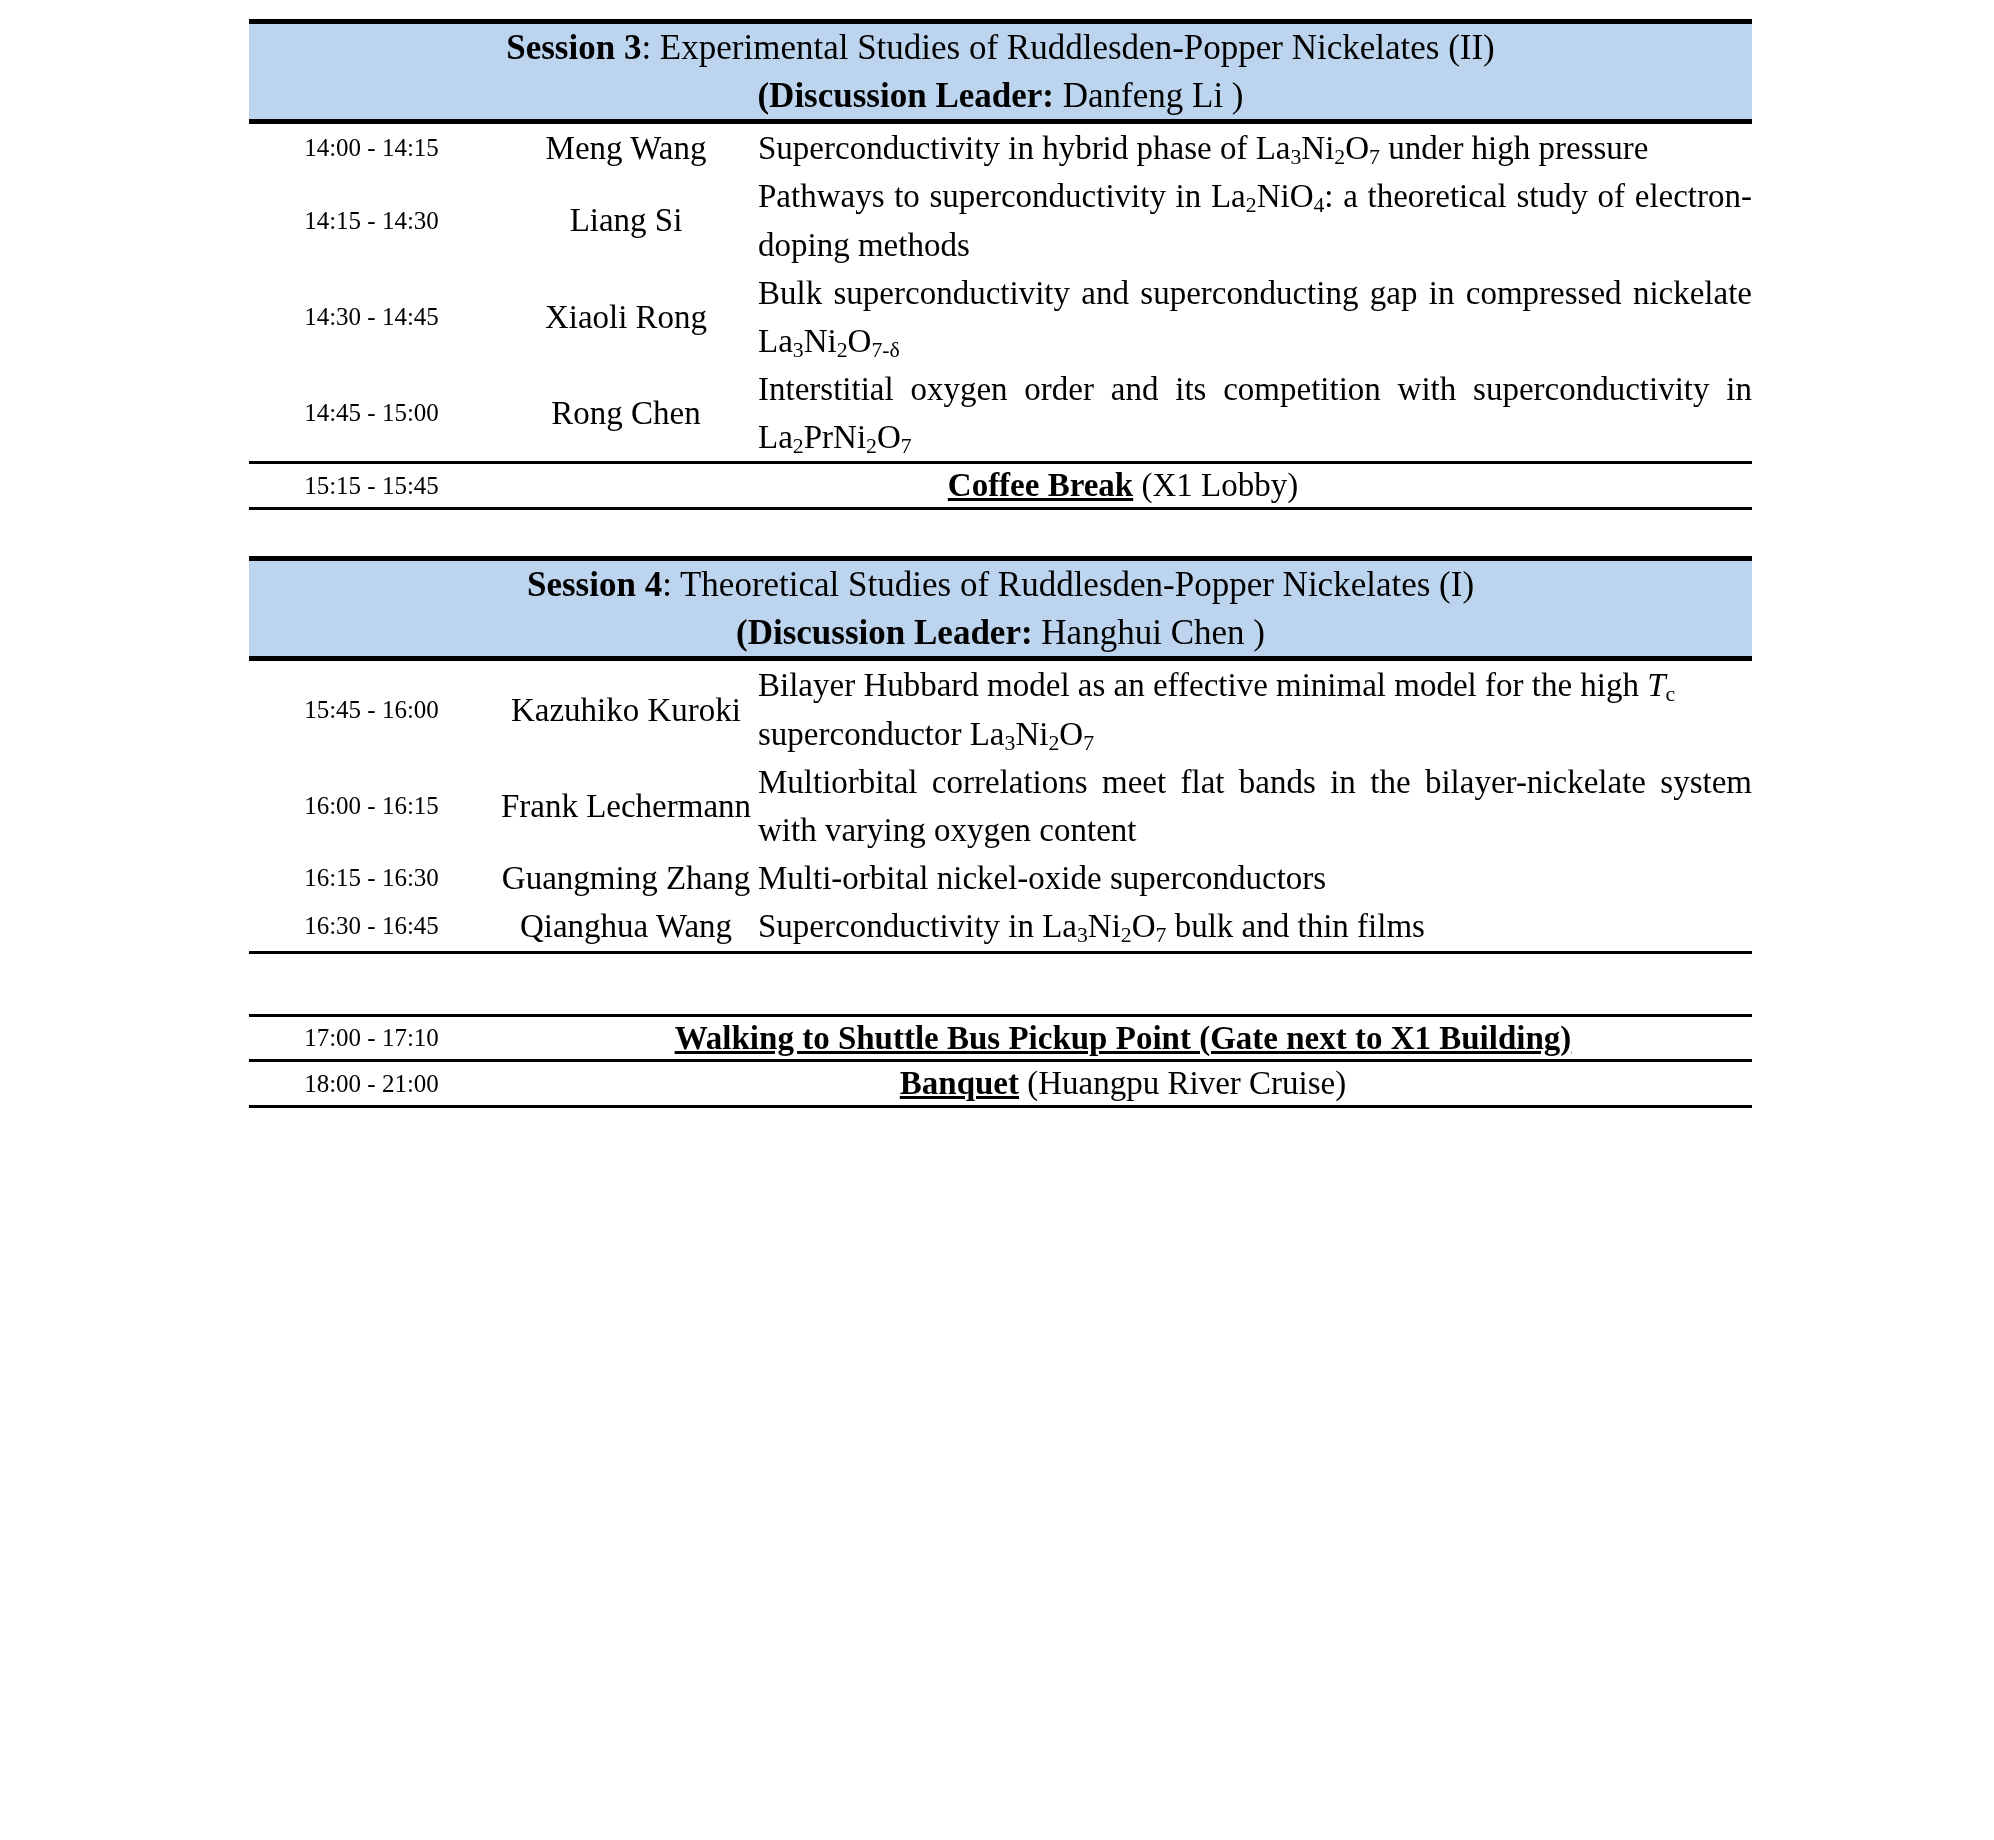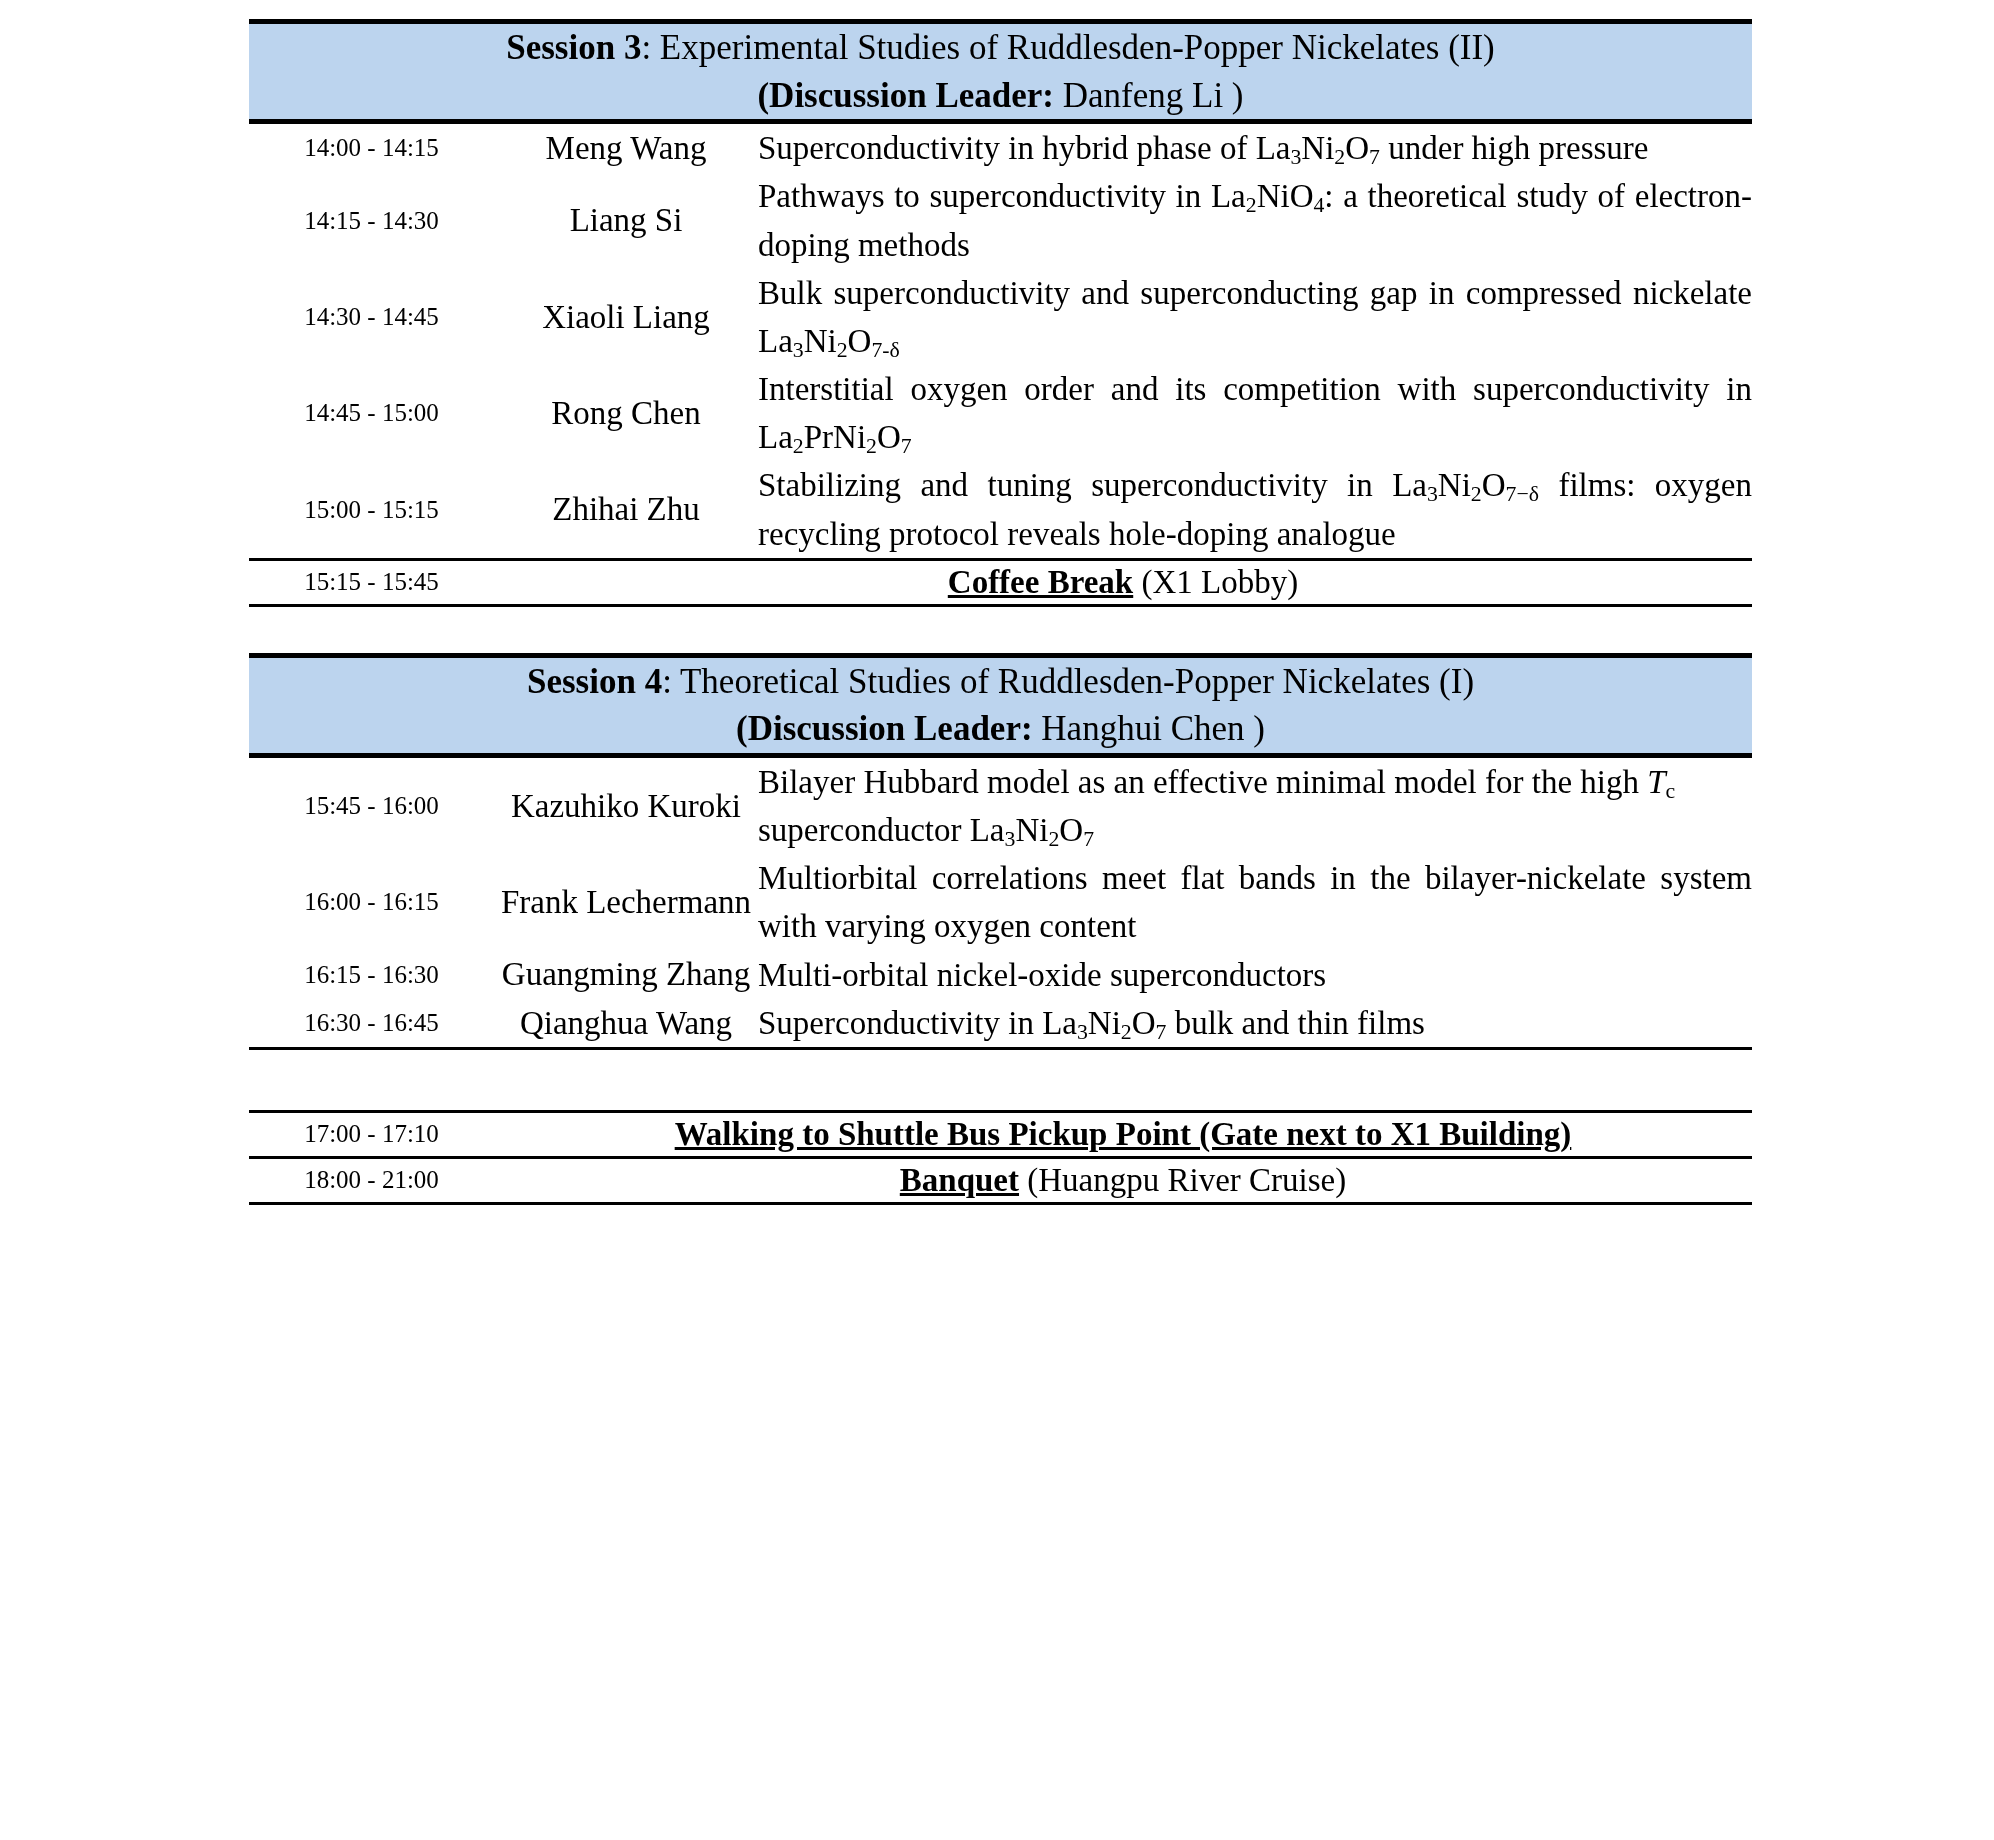--- a/index.html
+++ b/index.html
@@ -143,32 +143,27 @@
           <td class="cell-name">Meng Wang</td>
           <td class="cell-title">Superconductivity in hybrid phase of La<sub>3</sub>Ni<sub>2</sub>O<sub>7</sub> under high pressure</td>
         </tr>
         <tr>
           <td class="cell-time">14:15 - 14:30</td>
           <td class="cell-name">Liang Si</td>
           <td class="cell-title">Pathways to superconductivity in La<sub>2</sub>NiO<sub>4</sub>: a theoretical study of electron-doping methods</td>
         </tr>
         <tr>
           <td class="cell-time">14:30 - 14:45</td>
-          <td class="cell-name">Xiaoli Liang</td>
+          <td class="cell-name">Xiaoli Rong</td>
           <td class="cell-title">Bulk superconductivity and superconducting gap in compressed nickelate La<sub>3</sub>Ni<sub>2</sub>O<sub>7-δ</sub></td>
         </tr>
         <tr>
           <td class="cell-time">14:45 - 15:00</td>
           <td class="cell-name">Rong Chen</td>
           <td class="cell-title">Interstitial oxygen order and its competition with superconductivity in La<sub>2</sub>PrNi<sub>2</sub>O<sub>7</sub></td>
-        </tr>
-        <tr>
-          <td class="cell-time">15:00 - 15:15</td>
-          <td class="cell-name">Zhihai Zhu</td>
-          <td class="cell-title">Stabilizing and tuning superconductivity in La<sub>3</sub>Ni<sub>2</sub>O<sub>7−δ</sub> films: oxygen recycling protocol reveals hole-doping analogue</td>
         </tr>
 
         <tr class="rule-row thin">
             <td colspan="3"></td>
           </tr>
 
         <tr>
           <td class="cell-time">15:15 - 15:45</td>
           <td colspan="2" class="cell-event"><span class="ev-strong">Coffee Break</span><span> (X1 Lobby)</span></td>
         </tr>

